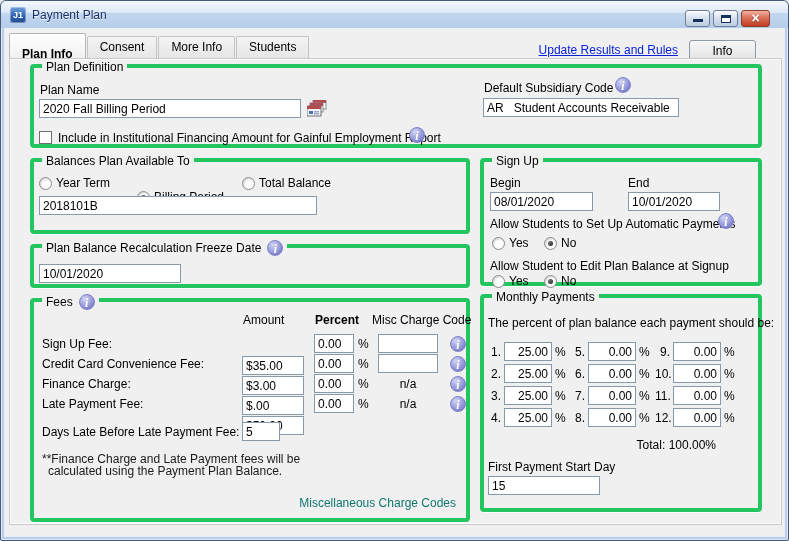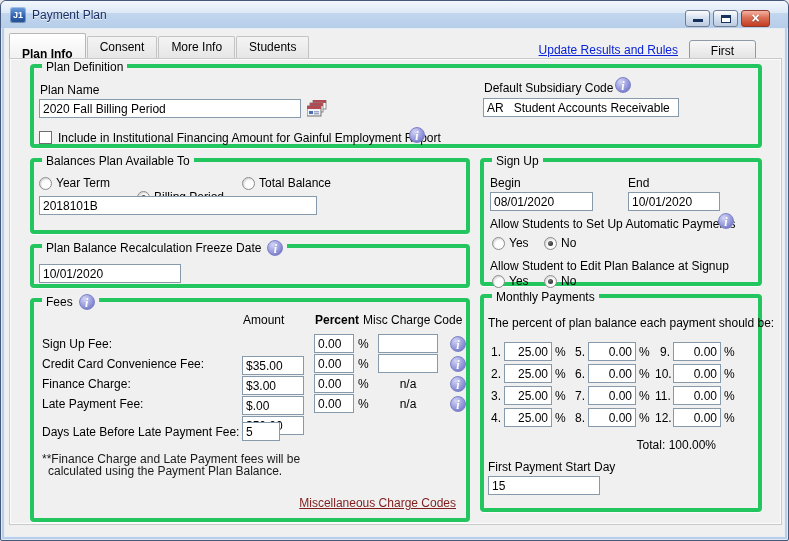--- a/index.html
+++ b/index.html
@@ -96,21 +96,21 @@
   .fee-row .info-icon { margin-left:12px; }
   .fee-row .days-in { width:38px; }
 
   
   .mp-col { position:absolute; width:86px; }
   .mp-cell { display:flex; align-items:center; height:19px; margin-bottom:3px; }
   .mp-num { width:15px; text-align:right; margin-right:3px; flex:0 0 auto; }
   .mp-cell input { position:static; width:48px; }
   .mp-cell .pct-sym { margin-left:3px; }
 
-  .link { color:#7f1d1d; text-decoration:underline; cursor:pointer; white-space:nowrap; }
+  .link { color:#0f766e; cursor:pointer; white-space:nowrap; }
 
   
   .lookup-icon { position:absolute; width:20px; height:17px; cursor:pointer; }
 </style>
 </head>
 <body>
 
 <div class="window">
 
   <div class="titlebar">
@@ -130,21 +130,21 @@
   </div>
 
   <div class="client">
 
     <div class="tabstrip">
       <div class="tab active">Plan Info</div>
       <div class="tab">Consent</div>
       <div class="tab">More Info</div>
       <div class="tab">Students</div>
       <a class="header-link">Update Results and Rules</a>
-      <button class="btn">First</button>
+      <button class="btn">Info</button>
     </div>
 
     <div class="tabpage">
 
       <div class="group" style="left:20px; top:5px; width:732px; height:84px;">
         <span class="group-title">Plan Definition</span>
         <span class="lbl" style="left:6px; top:15px;">Plan Name</span>
         <input type="text" style="left: 5px; top: 31px; width: 262px;" value="2020 Fall Billing Period">
         <span class="lookup-icon" style="left:273px; top:32px;">
           <svg width="20" height="17" viewBox="0 0 20 17">
@@ -207,21 +207,21 @@
 
       <div class="group" style="left:20px; top:239px; width:440px; height:224px;">
         <span class="group-title">
           <span>Fees</span>
           <span class="info-icon">
               <i>i</i>
             </span>
         </span>
         <span class="lbl" style="left:209px; top:11px;">Amount</span>
         <span class="lbl" style="left:281px; top:11px;font-weight:bold;">Percent</span>
-        <span class="lbl" style="left:329px; top:11px;">Misc Charge Code</span>
+        <span class="lbl" style="left:338px; top:11px;">Misc Charge Code</span>
 
         <div class="fee-row" style="top:32px;">
           <span class="fee-label">Sign Up Fee:</span>
           <input type="text" class="amt" value="$35.00" style="">
           <input type="text" class="pct-in" value="0.00" style="">
           <span class="pct-sym">%</span>
           <input type="text" class="misc-in" value="" style="">
           <span class="info-icon">
               <i>i</i>
             </span>

